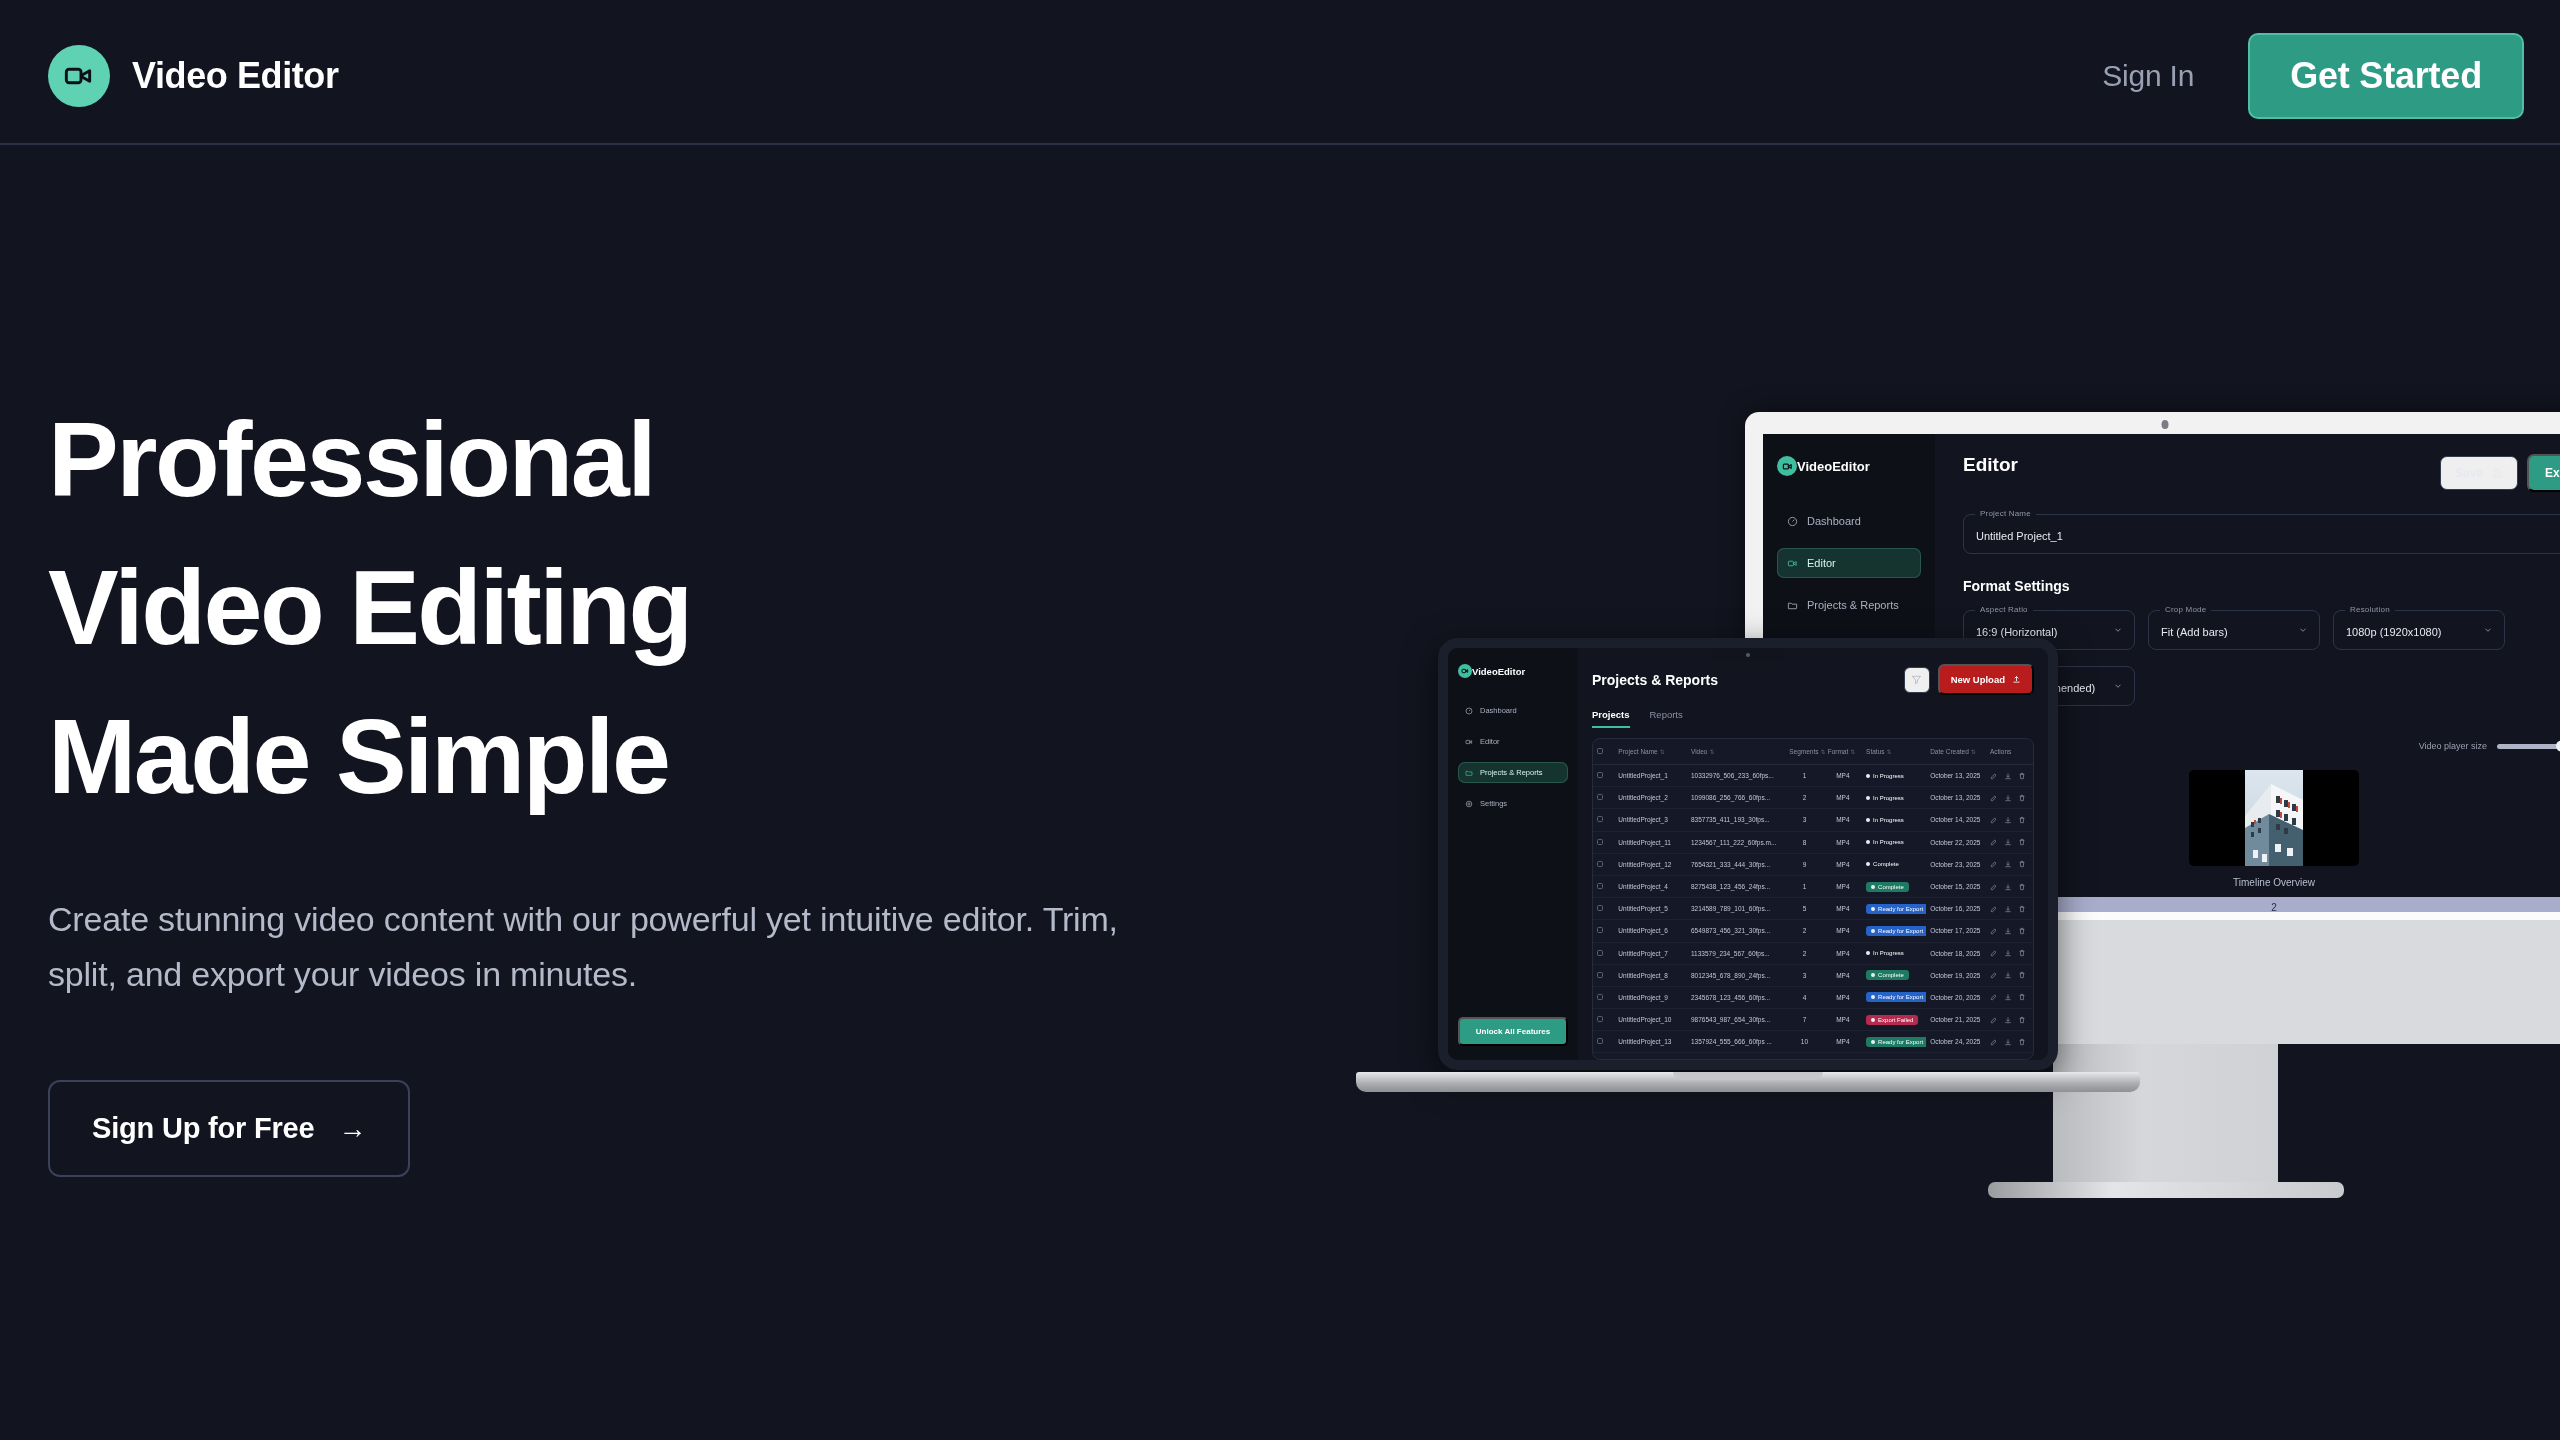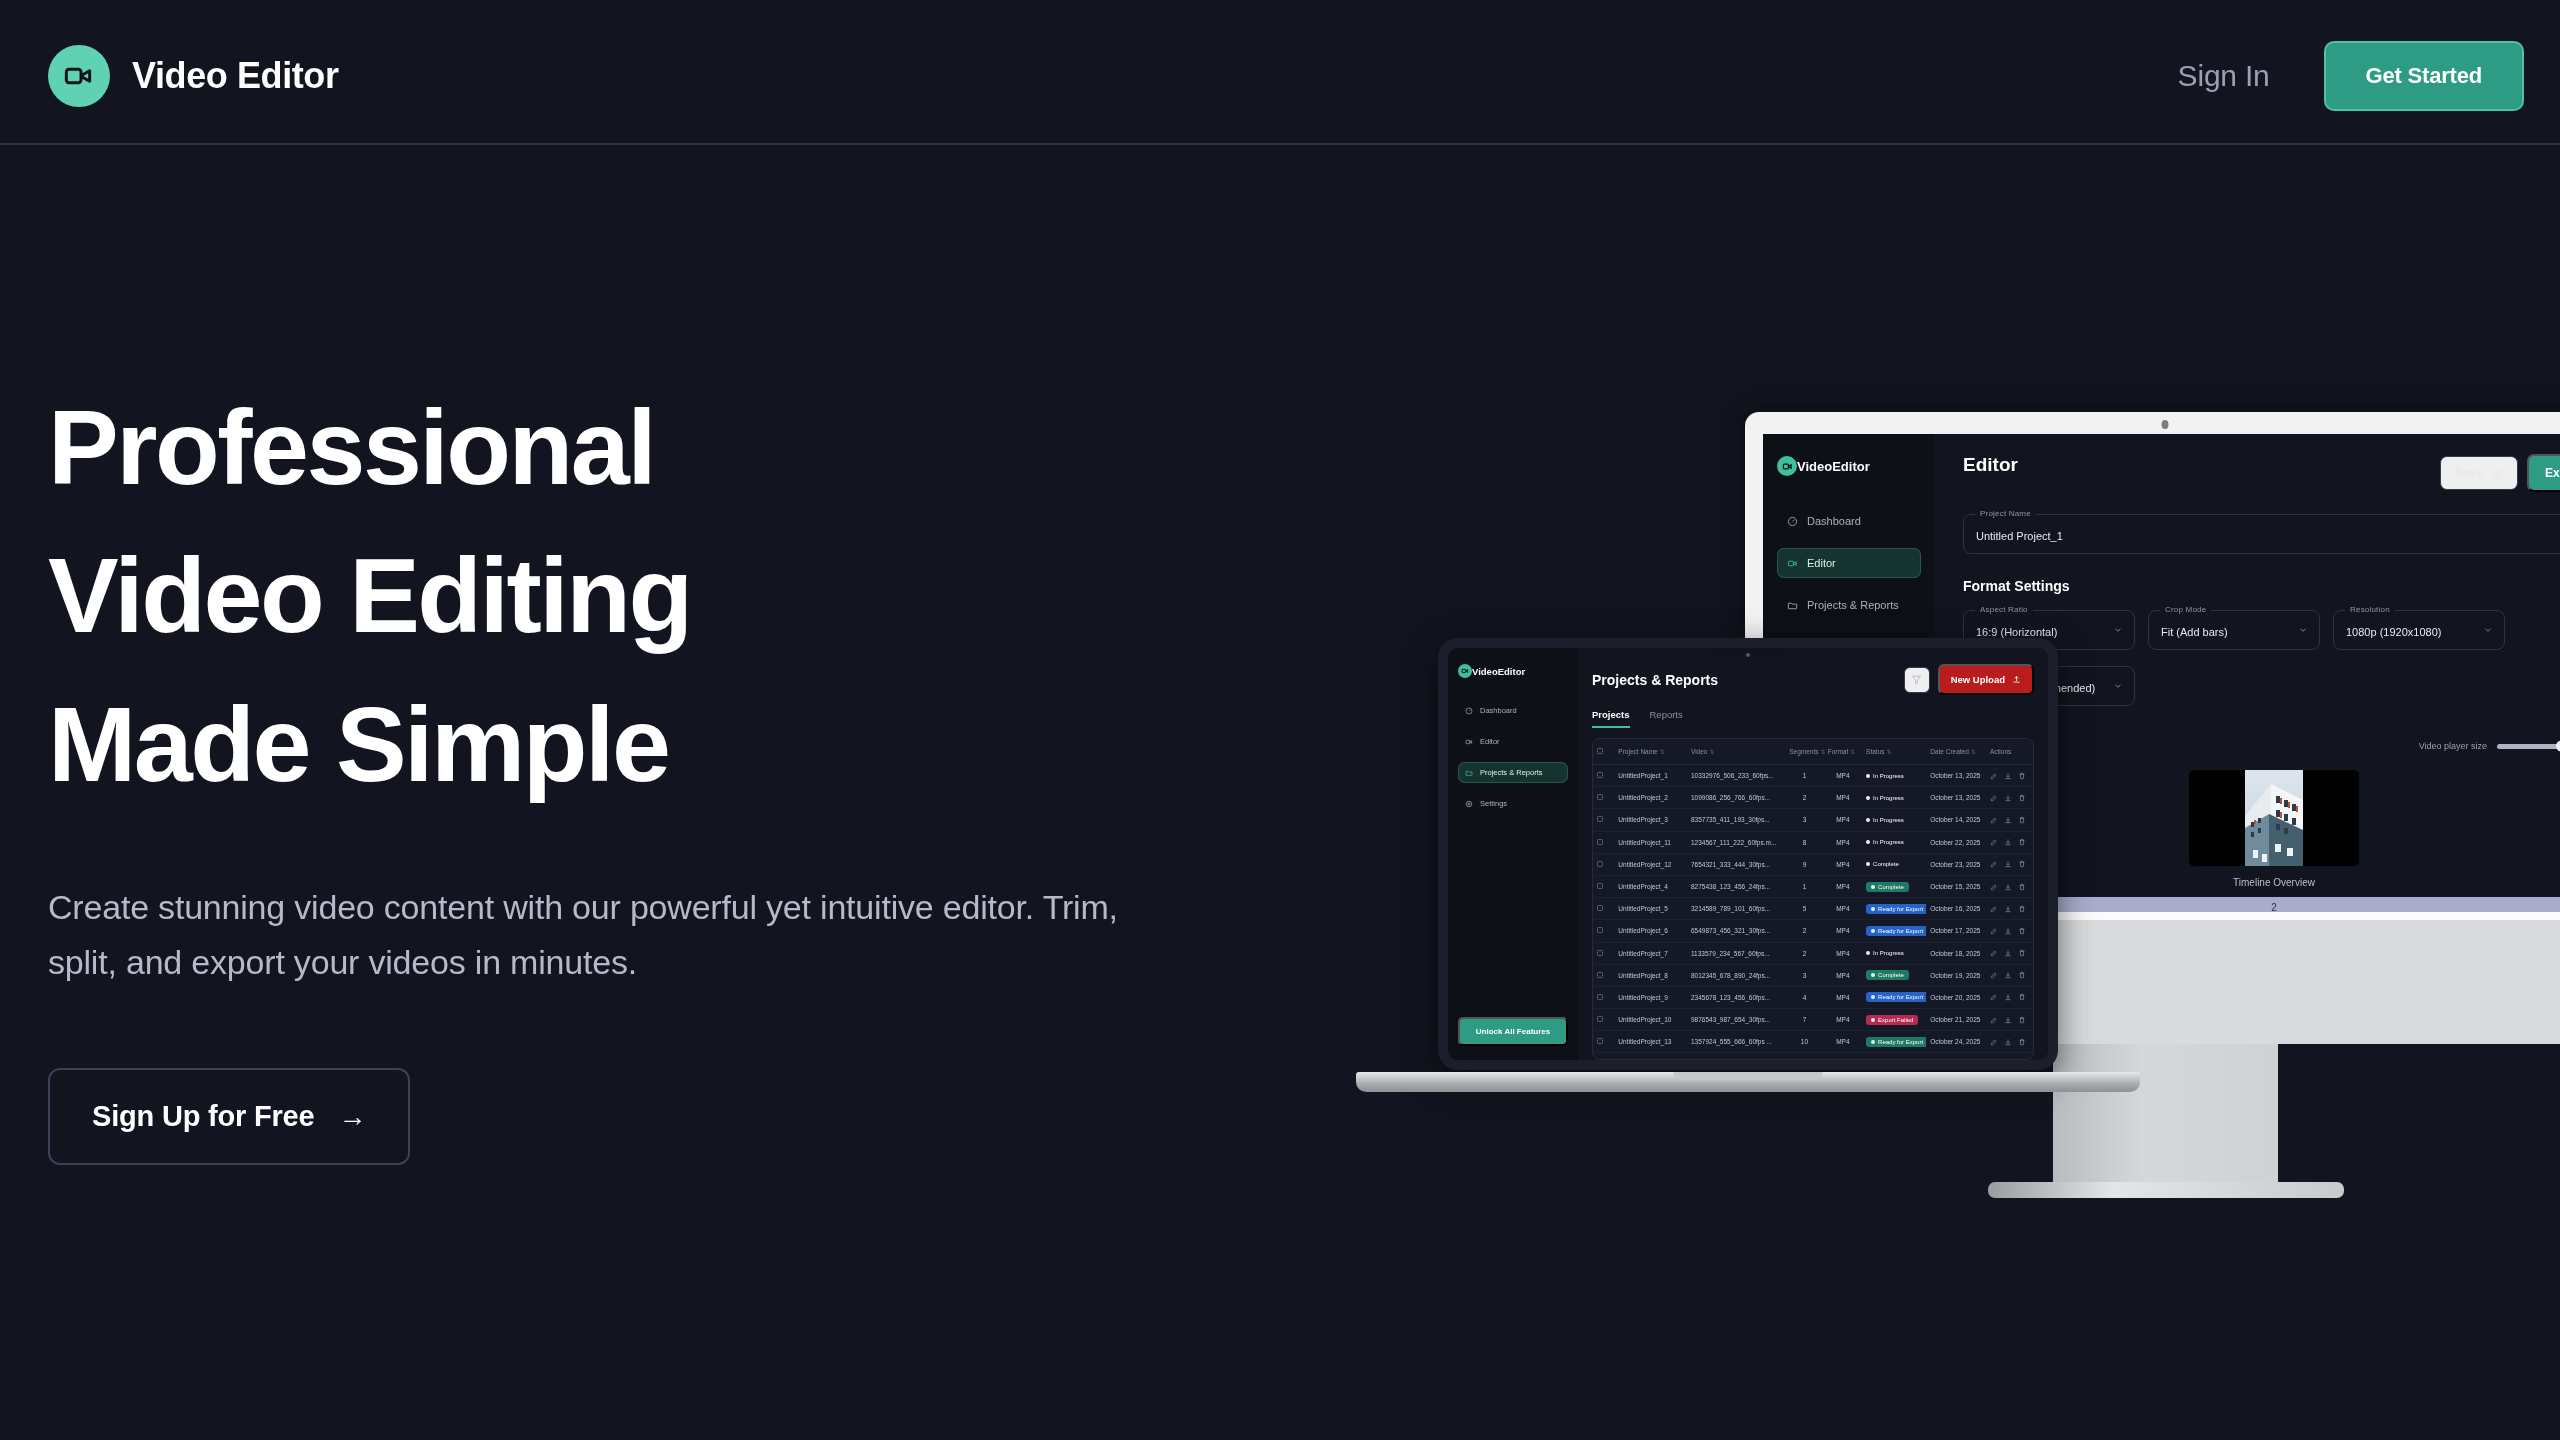--- a/index.html
+++ b/index.html
@@ -21,27 +21,27 @@
   .brand { display: flex; align-items: center; gap: 22px; }
   .brand-logo {
     width: 62px; height: 62px; border-radius: 50%;
     background: #5fd2b4; display: flex; align-items: center; justify-content: center;
     flex: none;
   }
   .brand-name { font-size: 36px; font-weight: bold; color: #ffffff; letter-spacing: -0.4px; }
   .header-right { display: flex; align-items: center; gap: 54px; }
   .signin-link { font-size: 30px; color: #9aa0b4; letter-spacing: -0.2px; }
   .getstarted-btn {
-    background: #2e9b85; color: #ffffff; font-size: 22px; font-weight: bold;
+    background: #2e9b85; color: #ffffff; font-size: 36px; font-weight: bold;
     border: 2px solid #4fbfa6; border-radius: 10px;
     padding: 20px 40px; letter-spacing: -0.2px;
   }
 
   
-  .hero-text { position: absolute; left: 48px; top: 373px; width: 1120px; }
+  .hero-text { position: absolute; left: 48px; top: 385px; width: 1120px; }
   .hero-title {
     font-size: 106px; font-weight: bold; color: #ffffff;
     line-height: 1.4; letter-spacing: -2.5px;
   }
   .hero-title span { display: block; }
   .hero-sub {
     margin-top: 62px; font-size: 34px; color: #b4bac9;
     line-height: 1.62; letter-spacing: -0.2px; max-width: 1070px;
   }
   .hero-ctas { margin-top: 78px; display: flex; gap: 36px; }

